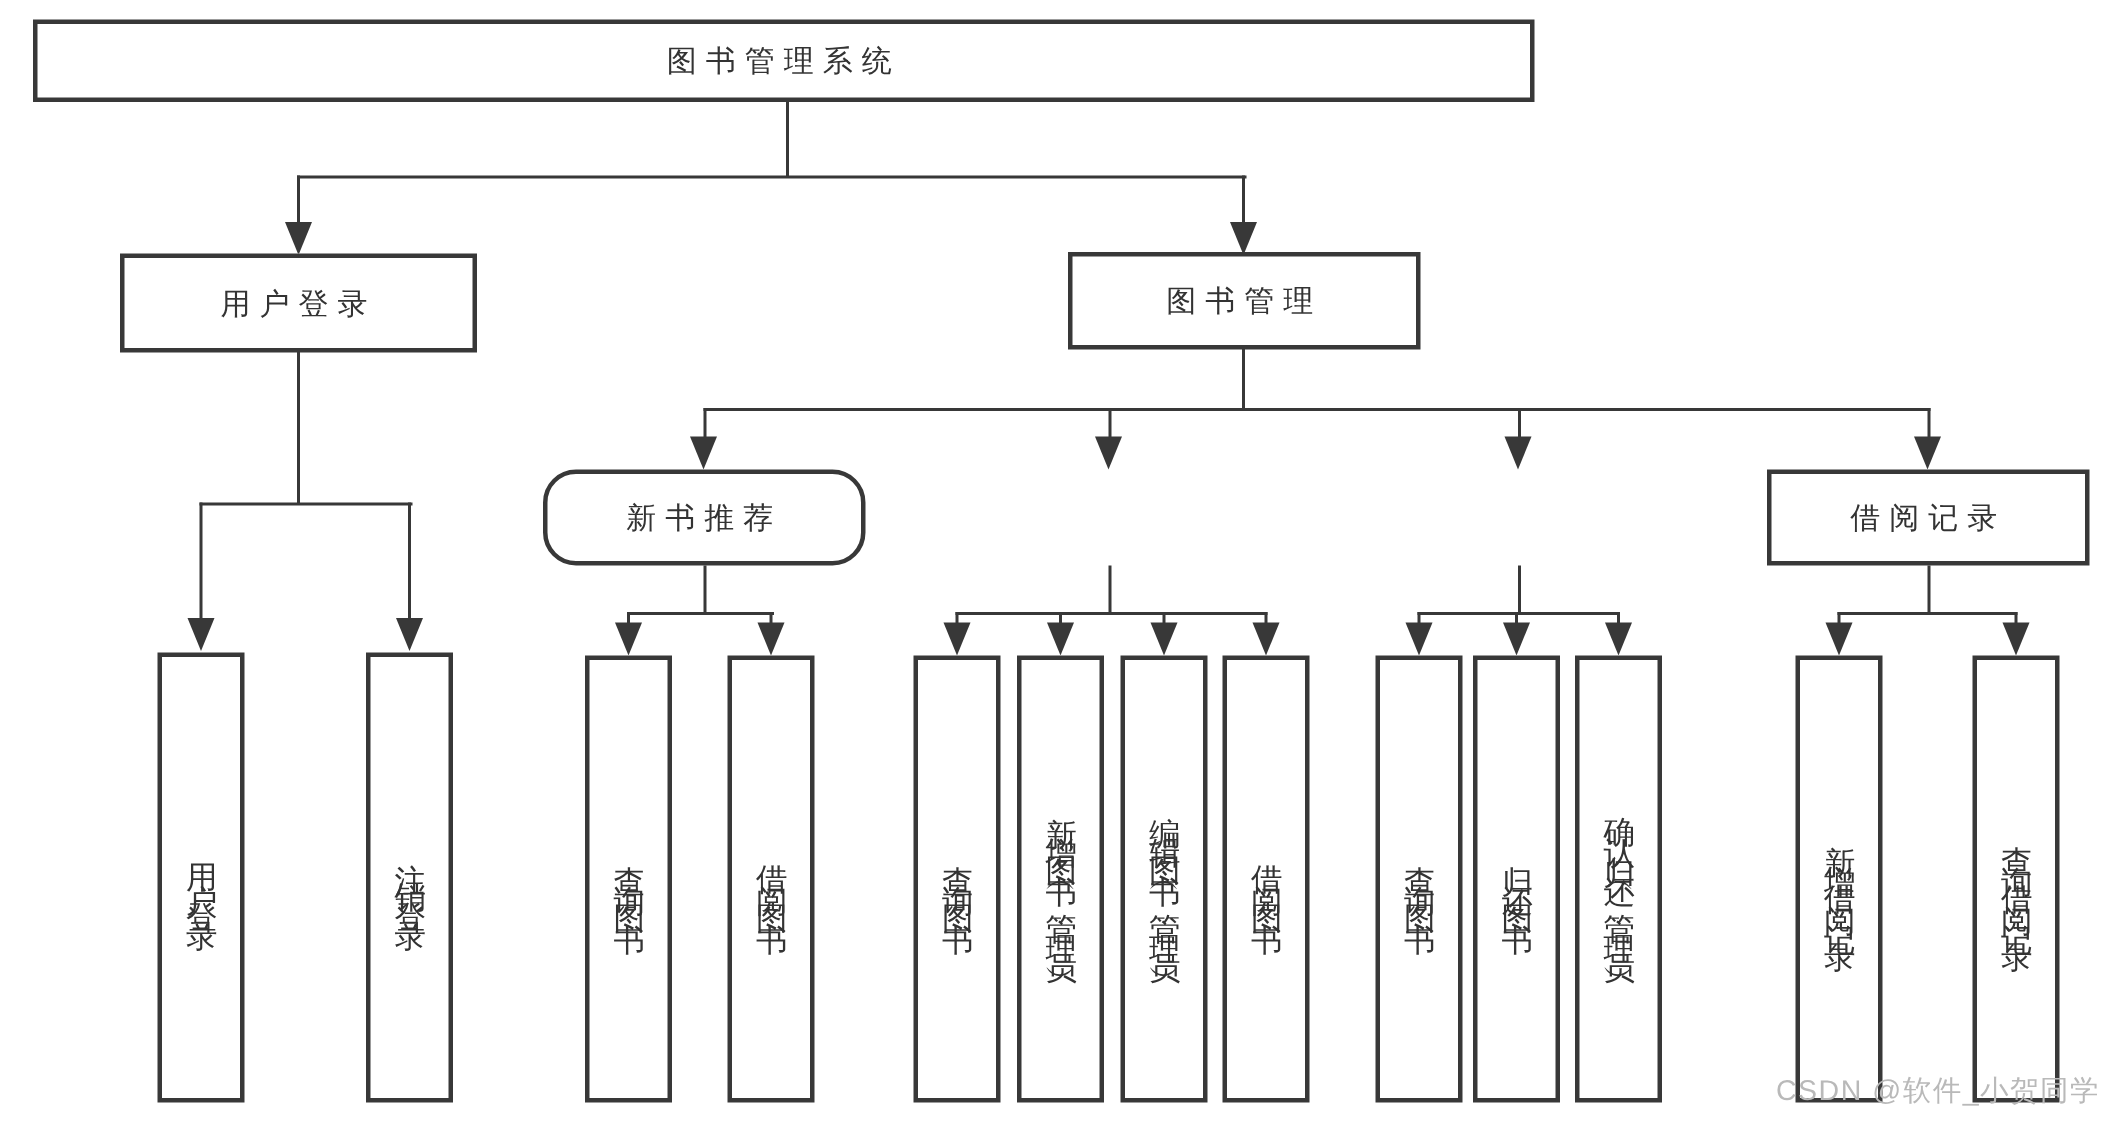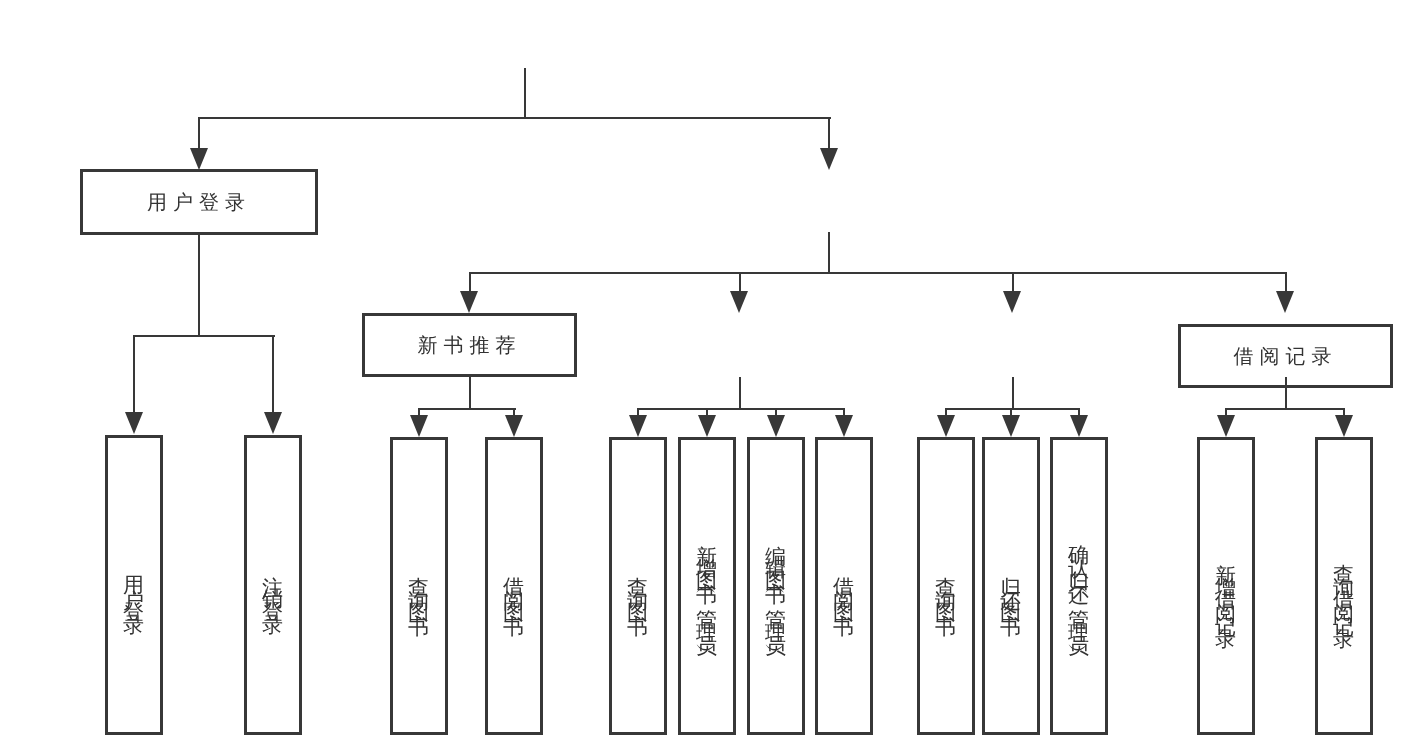--- a/index.html
+++ b/index.html
@@ -30,54 +30,60 @@
   .watermark{
     position:absolute;right:5px;bottom:7px;
     color:#b9b9b9;font-size:19px;letter-spacing:1px;white-space:nowrap;
   }
 </style>
 </head>
 <body>
 
 <div id="canvas">
 
+  <div class="box" style="left:22px;top:13px;width:1001px;height:55px;">
+    <span>图书管理系统</span>
+  </div>
 
   <div class="vline" style="left:524px;top:68px;height:50px;"></div>
   <div class="hline" style="left:198px;top:117px;width:633px;"></div>
   <div class="vline" style="left:198px;top:117px;height:33px;"></div>
   <div class="arrow" style="left:190px;top:148px;"></div>
   <div class="vline" style="left:828px;top:117px;height:33px;"></div>
   <div class="arrow" style="left:820px;top:148px;"></div>
 
   <div class="box" style="left:80px;top:169px;width:238px;height:66px;">
     <span>用户登录</span>
+  </div>
+  <div class="box" style="left:712px;top:168px;width:235px;height:65px;">
+    <span>图书管理</span>
   </div>
 
   <div class="vline" style="left:198px;top:234px;height:102px;"></div>
   <div class="hline" style="left:133px;top:335px;width:142px;"></div>
   <div class="vline" style="left:133px;top:335px;height:78px;"></div>
   <div class="arrow" style="left:125px;top:412px;"></div>
   <div class="vline" style="left:272px;top:335px;height:78px;"></div>
   <div class="arrow" style="left:264px;top:412px;"></div>
 
   <div class="vline" style="left:828px;top:232px;height:41px;"></div>
   <div class="hline" style="left:469px;top:272px;width:818px;"></div>
   <div class="vline" style="left:469px;top:272px;height:20px;"></div>
   <div class="arrow" style="left:460px;top:291px;"></div>
   <div class="vline" style="left:739px;top:272px;height:20px;"></div>
   <div class="arrow" style="left:730px;top:291px;"></div>
   <div class="vline" style="left:1012px;top:272px;height:20px;"></div>
   <div class="arrow" style="left:1003px;top:291px;"></div>
   <div class="vline" style="left:1285px;top:272px;height:20px;"></div>
   <div class="arrow" style="left:1276px;top:291px;"></div>
 
-  <div class="box" style="left:362px;top:313px;width:215px;height:64px;">
+  <div class="box" style="left:362px;top:313px;width:215px;height:64px;border-radius:22px;">
     <span>新书推荐</span>
   </div>
-  <div class="box" style="left:1178px;top:324px;width:215px;height:64px;font-family:Liberation Serif, serif;">
+  <div class="box" style="left:1178px;top:313px;width:215px;height:64px;font-family:Liberation Serif, serif;">
     <span>借阅记录</span>
   </div>
 
   <div class="vline" style="left:469px;top:377px;height:32px;"></div>
   <div class="hline" style="left:418px;top:408px;width:98px;"></div>
   <div class="vline" style="left:418px;top:408px;height:10px;"></div>
   <div class="arrow" style="left:410px;top:415px;"></div>
   <div class="vline" style="left:513px;top:408px;height:10px;"></div>
   <div class="arrow" style="left:505px;top:415px;"></div>
 
@@ -145,14 +151,15 @@
     <span class="vtext">确认归还（管理员）</span>
   </div>
 
   <div class="leaf" style="left:1197px;top:437px;width:58px;height:298px;">
     <span class="vtext">新增借阅记录</span>
   </div>
   <div class="leaf" style="left:1315px;top:437px;width:58px;height:298px;">
     <span class="vtext">查询借阅记录</span>
   </div>
 
+  <div class="watermark">CSDN @软件_小贺同学</div>
 
 </div>
 
 </body></html>

